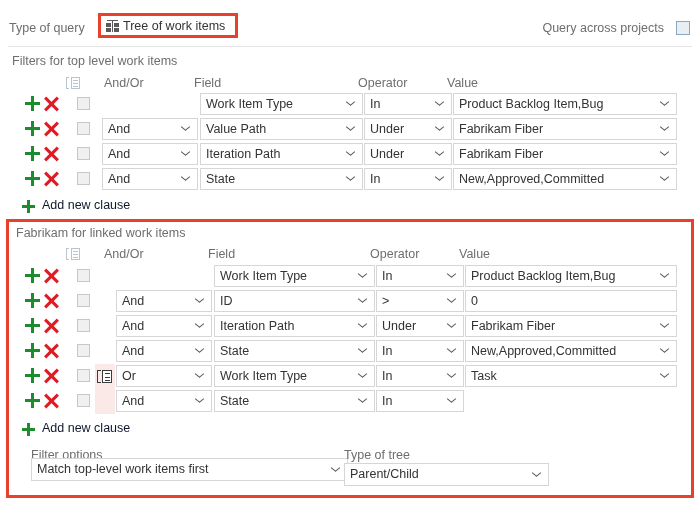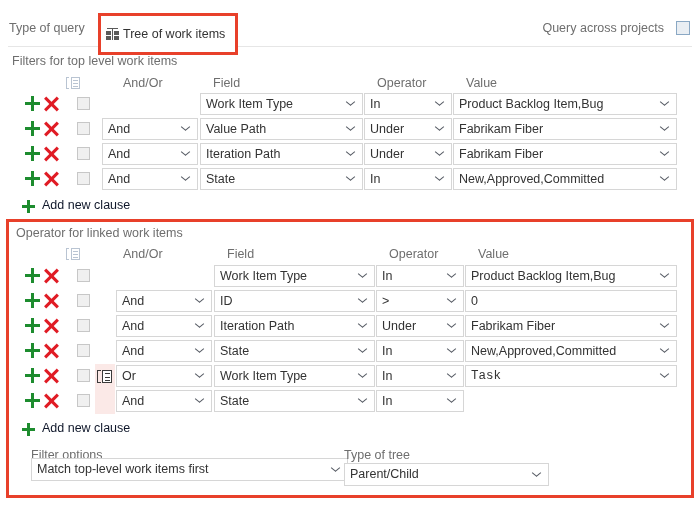--- a/index.html
+++ b/index.html
@@ -42,21 +42,21 @@
     color: #6e6e6e;
     font-size: 12.5px;
   }
   #type-of-query-label {
     position: absolute;
     left: 9px; top: 21px;
   }
   #tree-of-work-items-chip {
     position: absolute;
     left: 98px; top: 13px;
-    height: 42px;
+    height: 25px;
     box-sizing: border-box;
     border: 3px solid #e8402a;
     padding: 0 10px 0 5px;
     display: flex;
     align-items: center;
     gap: 4px;
     background: #ffffff;
     justify-content: space-between;
   }
   #tree-of-work-items-chip .chip-text {
@@ -105,21 +105,20 @@
 
   .grid-header {
     position: absolute;
     height: 16px;
   }
   .grid-header .hdr {
     position: absolute;
     color: #6e6e6e;
     font-size: 12.5px;
     top: 0;
-    margin-left: 19px;
   }
 
   .group-hdr-icon {
     position: absolute;
     width: 14px; height: 12px;
     top: 1px;
   }
   .group-hdr-icon .brk {
     position: absolute;
     left: 0; top: 0;
@@ -404,21 +403,21 @@
   <span class="sel" style="left:447px; width:224px;"><span>New,Approved,Committed</span><span class="chev"></span></span>
 </div>
 
 <div class="add-clause" style="left:22px; top:198px;">
   <span class="plus"></span>
   <span class="acl">Add new clause</span>
 </div>
 
 <div id="linked-section-outline"></div>
 
-<div class="section-title" style="position:absolute; left:16px; top:226px;">Operator for linked work items</div>
+<div class="section-title" style="position:absolute; left:16px; top:226px;">Fabrikam for linked work items</div>
 
 <div class="grid-header" style="left:0; top:247px; width:700px;">
   <span class="group-hdr-icon" style="left:66px;">
     <span class="brk"></span>
     <span class="box">
         <em class="l1"></em>
         <em class="l2"></em>
         <em class="l3"></em>
       </span>
   </span>
@@ -477,21 +476,21 @@
       <span class="box2">
           <em class="l1"></em>
           <em class="l2"></em>
           <em class="l3"></em>
         </span>
     </span>
   </span>
   <span class="sel" style="left:110px; width:96px;"><span>Or</span><span class="chev"></span></span>
   <span class="sel" style="left:208px; width:161px;"><span>Work Item Type</span><span class="chev"></span></span>
   <span class="sel" style="left:370px; width:88px;"><span>In</span><span class="chev"></span></span>
-  <span class="sel" style="left:459px; width:212px;font-family:Liberation Mono, monospace;"><span>Task</span><span class="chev"></span></span>
+  <span class="sel" style="left:459px; width:212px;"><span>Task</span><span class="chev"></span></span>
 </div>
 
 <div class="clause-row" style="top:389px;">
   <span class="btn-add"></span>
   <span class="btn-del"></span>
   <span class="row-check" style="left:71px;"></span>
   <span class="group-cell" style="left:89px;"></span>
   <span class="sel" style="left:110px; width:96px;"><span>And</span><span class="chev"></span></span>
   <span class="sel" style="left:208px; width:161px;"><span>State</span><span class="chev"></span></span>
   <span class="sel" style="left:370px; width:88px;"><span>In</span><span class="chev"></span></span>

